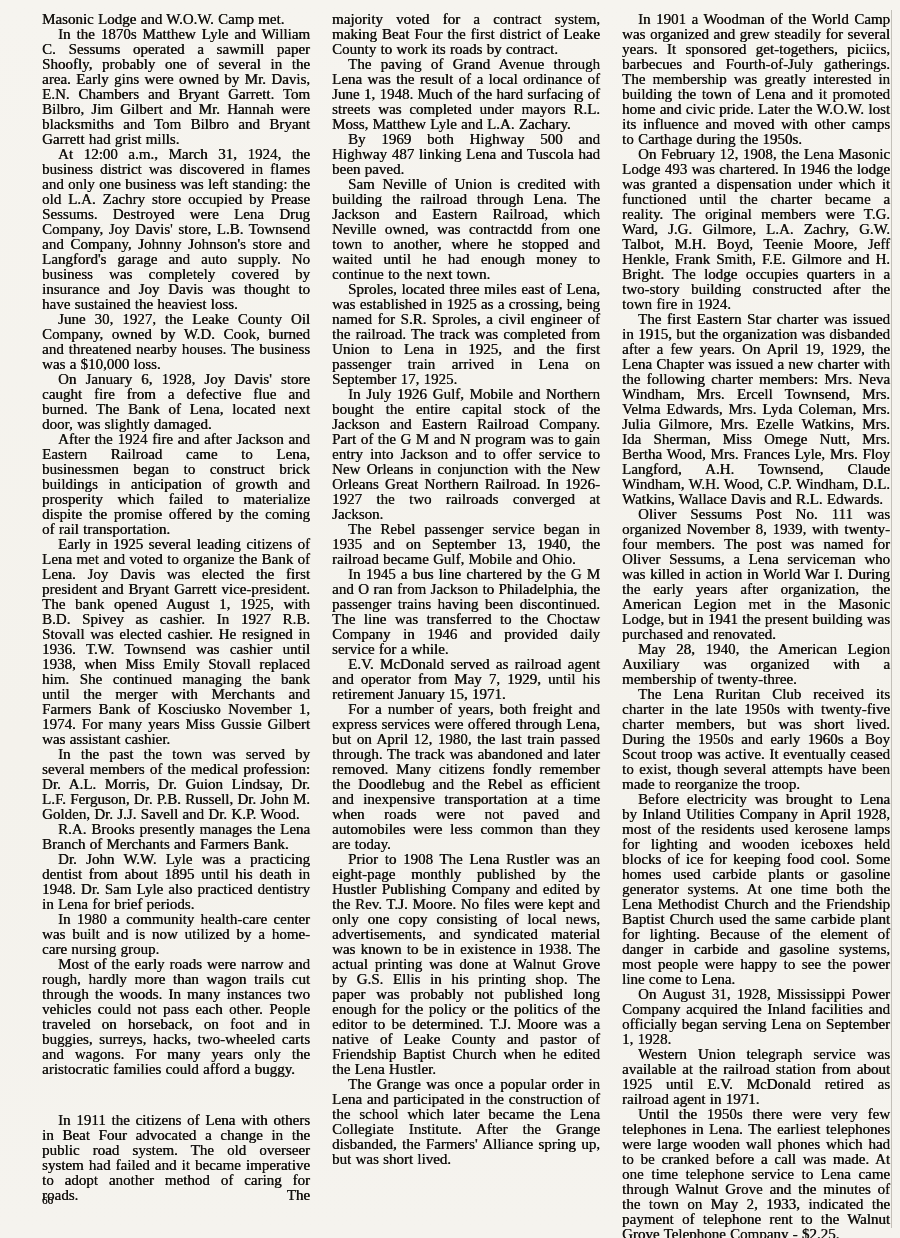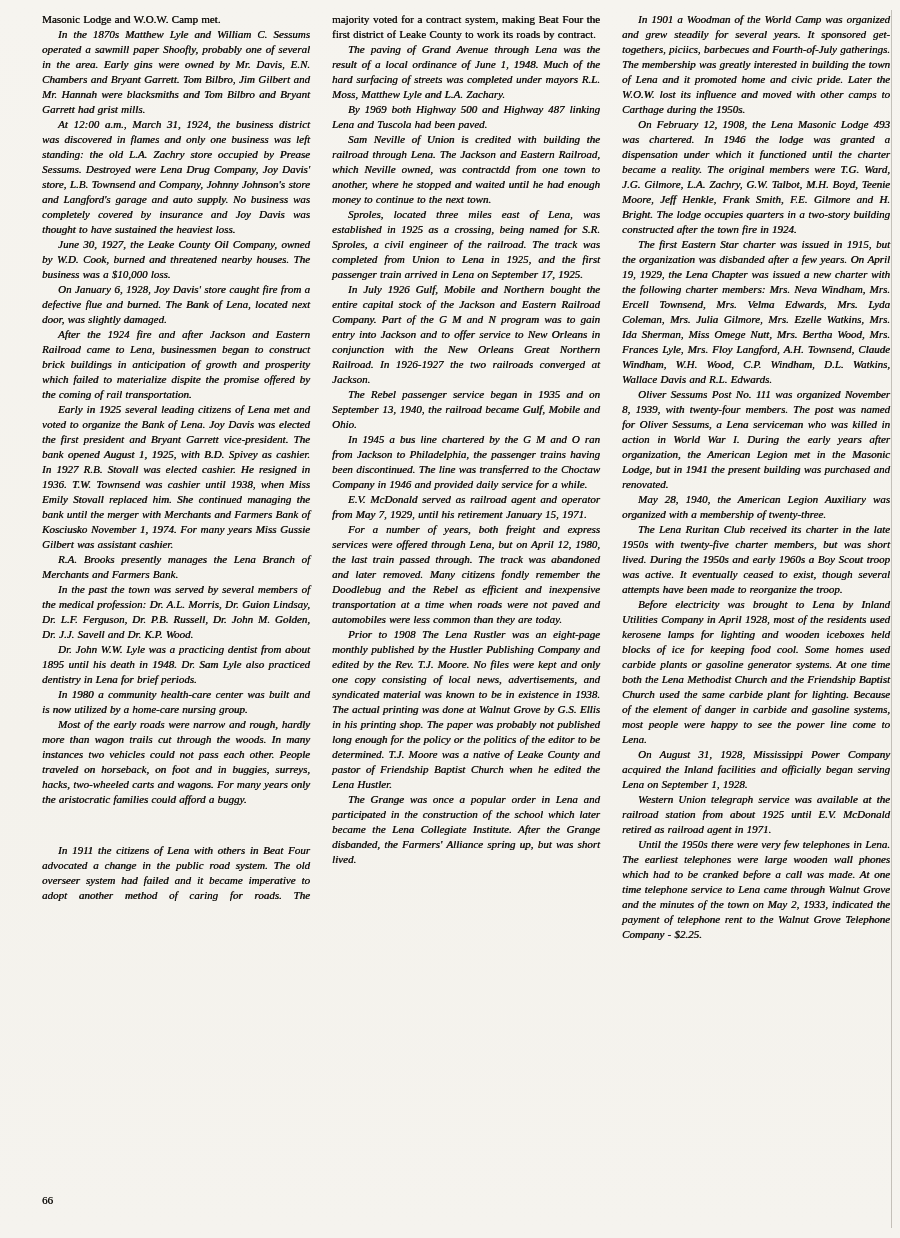--- a/index.html
+++ b/index.html
@@ -21,27 +21,27 @@
     left: 42px;
     top: 12px;
     display: flex;
     gap: 22px;
   }
   .col {
     width: 268px;
   }
   .col p {
     margin: 0;
-    font-size: 11px;
+    font-size: 15px;
     line-height: 15px;
     text-align: justify;
     text-shadow: 0.35px 0 0 currentColor; 
     word-spacing: 0.5px;
   }
-  .col p.indent { text-indent: 16px; font-style: italic; }
+  .col p.indent { text-indent: 16px; }
   .col p.justify-last { text-align-last: justify; margin-top: 36px; }
   .page-number {
     position: absolute;
     left: 42px;
     top: 1192px;
     font-size: 11px;
     line-height: 16px;
     text-shadow: 0.35px 0 0 currentColor;
   }
   .scan-edge {
@@ -59,22 +59,22 @@
 <div class="page">
   <div class="columns">
     <div class="col">
         <p>Masonic Lodge and W.O.W. Camp met.</p>
         <p class="indent">In the 1870s Matthew Lyle and William C. Sessums operated a sawmill paper Shoofly, probably one of several in the area. Early gins were owned by Mr. Davis, E.N. Chambers and Bryant Garrett. Tom Bilbro, Jim Gilbert and Mr. Hannah were blacksmiths and Tom Bilbro and Bryant Garrett had grist mills.</p>
         <p class="indent">At 12:00 a.m., March 31, 1924, the business district was discovered in flames and only one business was left standing: the old L.A. Zachry store occupied by Prease Sessums. Destroyed were Lena Drug Company, Joy Davis' store, L.B. Townsend and Company, Johnny Johnson's store and Langford's garage and auto supply. No business was completely covered by insurance and Joy Davis was thought to have sustained the heaviest loss.</p>
         <p class="indent">June 30, 1927, the Leake County Oil Company, owned by W.D. Cook, burned and threatened nearby houses. The business was a $10,000 loss.</p>
         <p class="indent">On January 6, 1928, Joy Davis' store caught fire from a defective flue and burned. The Bank of Lena, located next door, was slightly damaged.</p>
         <p class="indent">After the 1924 fire and after Jackson and Eastern Railroad came to Lena, businessmen began to construct brick buildings in anticipation of growth and prosperity which failed to materialize dispite the promise offered by the coming of rail transportation.</p>
         <p class="indent">Early in 1925 several leading citizens of Lena met and voted to organize the Bank of Lena. Joy Davis was elected the first president and Bryant Garrett vice-president. The bank opened August 1, 1925, with B.D. Spivey as cashier. In 1927 R.B. Stovall was elected cashier. He resigned in 1936. T.W. Townsend was cashier until 1938, when Miss Emily Stovall replaced him. She continued managing the bank until the merger with Merchants and Farmers Bank of Kosciusko November 1, 1974. For many years Miss Gussie Gilbert was assistant cashier.</p>
+        <p class="indent">In the past the town was served by several members of the medical profession: Dr. A.L. Morris, Dr. Guion Lindsay, Dr. L.F. Ferguson, Dr. P.B. Russell, Dr. John M. Golden, Dr. J.J. Savell and Dr. K.P. Wood.</p>
         <p class="indent">R.A. Brooks presently manages the Lena Branch of Merchants and Farmers Bank.</p>
-        <p class="indent">In the past the town was served by several members of the medical profession: Dr. A.L. Morris, Dr. Guion Lindsay, Dr. L.F. Ferguson, Dr. P.B. Russell, Dr. John M. Golden, Dr. J.J. Savell and Dr. K.P. Wood.</p>
         <p class="indent">Dr. John W.W. Lyle was a practicing dentist from about 1895 until his death in 1948. Dr. Sam Lyle also practiced dentistry in Lena for brief periods.</p>
         <p class="indent">In 1980 a community health-care center was built and is now utilized by a home-care nursing group.</p>
         <p class="indent">Most of the early roads were narrow and rough, hardly more than wagon trails cut through the woods. In many instances two vehicles could not pass each other. People traveled on horseback, on foot and in buggies, surreys, hacks, two-wheeled carts and wagons. For many years only the aristocratic families could afford a buggy.</p>
         <p class="indent justify-last">In 1911 the citizens of Lena with others in Beat Four advocated a change in the public road system. The old overseer system had failed and it became imperative to adopt another method of caring for roads. The</p>
       </div>
     <div class="col">
         <p>majority voted for a contract system, making Beat Four the first district of Leake County to work its roads by contract.</p>
         <p class="indent">The paving of Grand Avenue through Lena was the result of a local ordinance of June 1, 1948. Much of the hard surfacing of streets was completed under mayors R.L. Moss, Matthew Lyle and L.A. Zachary.</p>
         <p class="indent">By 1969 both Highway 500 and Highway 487 linking Lena and Tuscola had been paved.</p>
         <p class="indent">Sam Neville of Union is credited with building the railroad through Lena. The Jackson and Eastern Railroad, which Neville owned, was contractdd from one town to another, where he stopped and waited until he had enough money to continue to the next town.</p>

